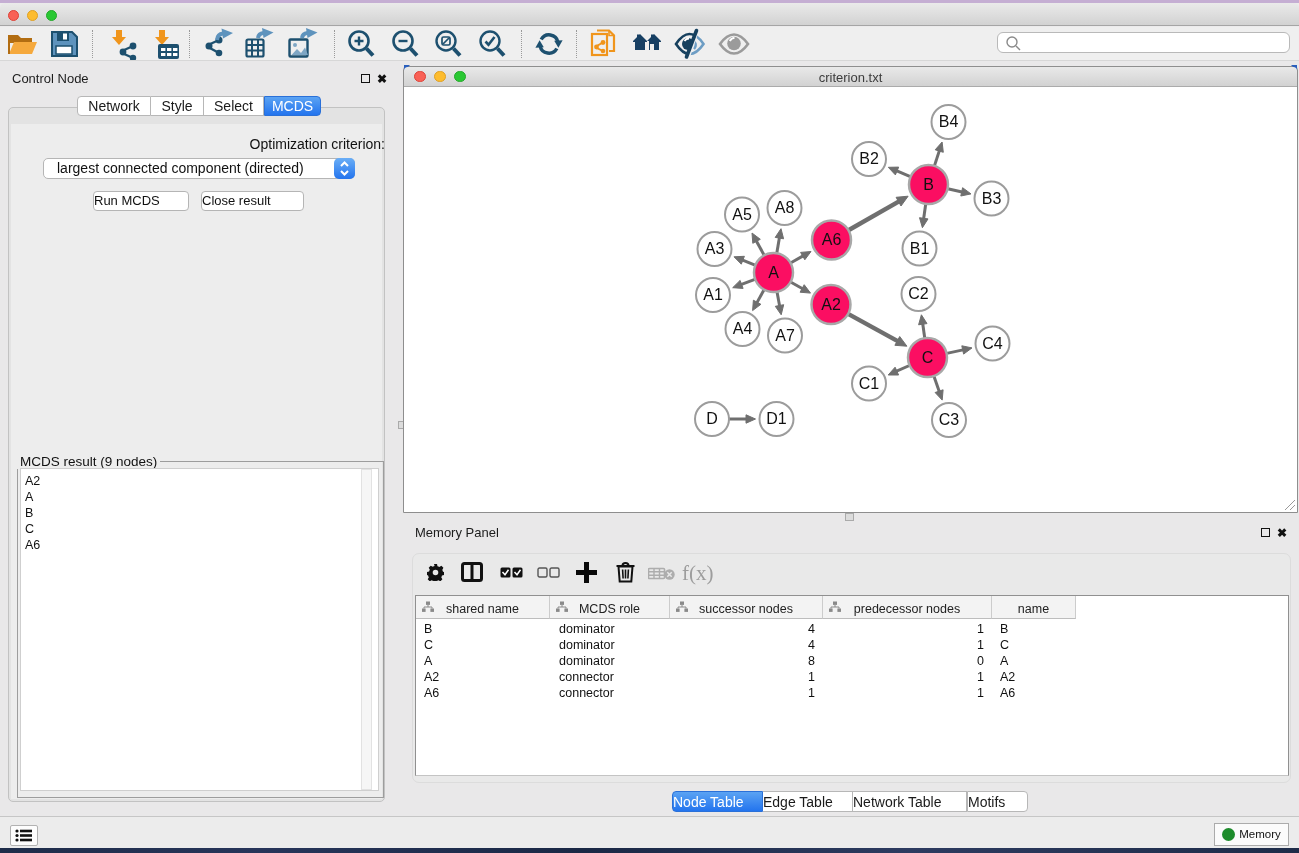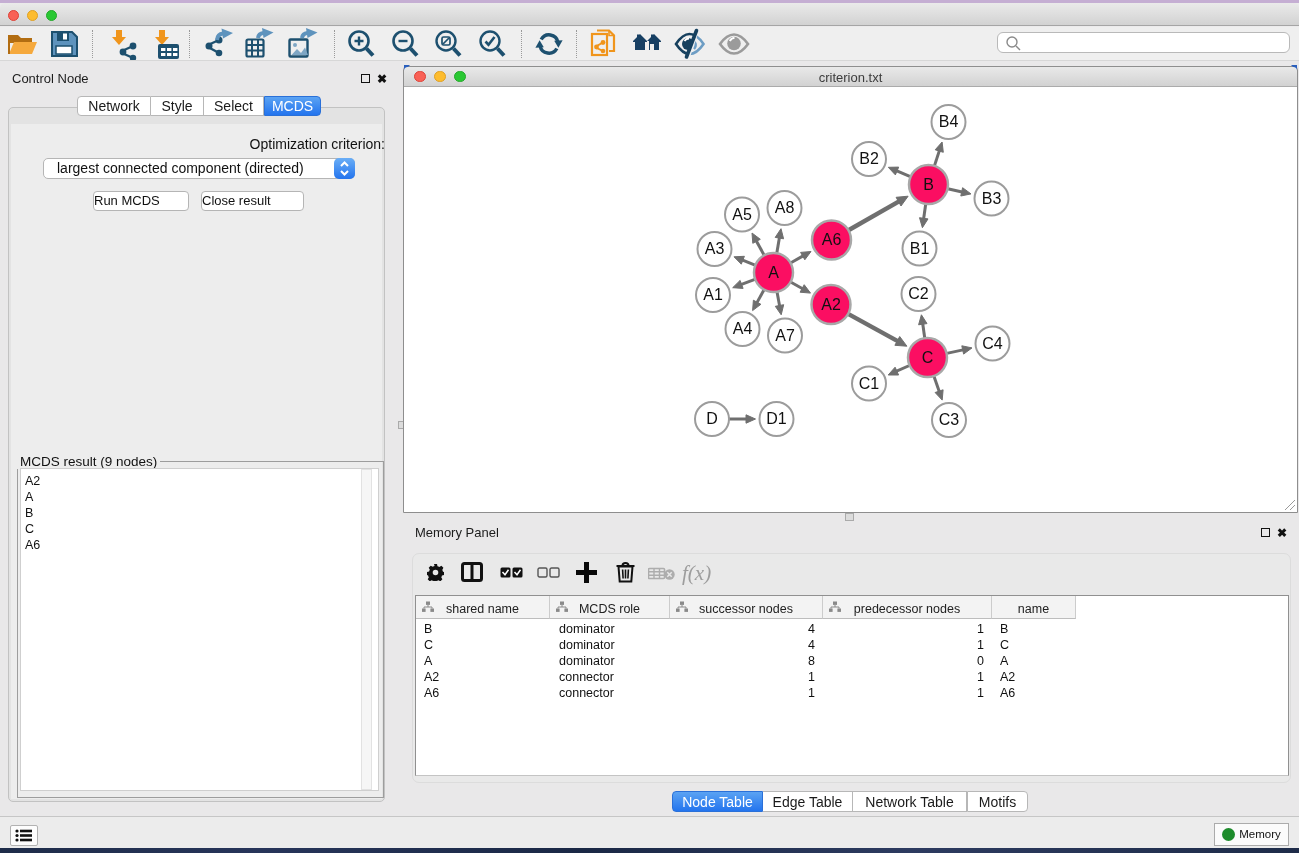--- a/index.html
+++ b/index.html
@@ -39,21 +39,21 @@
 #graph .wn{fill:#fff;stroke:#9c9c9c;stroke-width:2}
 #graph .pn{fill:#fb0e62;stroke:#a8a8a8;stroke-width:2.5}
 #graph text{font-size:16px;fill:#111;text-anchor:middle;font-family:"Liberation Sans",sans-serif}
 
 #tpHead{left:415px;top:525px;font-size:13px;color:#1c1c1c}
 #tpbox{left:412px;top:553px;width:879px;height:230px;background:#e9e9e9;border:1px solid #dcdcdc;border-radius:7px}
 #tptable{left:415px;top:595px;width:874px;height:181px;background:#fff;border:1px solid #909090;border-bottom-color:#c4c4c4}
 .th{position:absolute;top:0;height:23px;background:#f3f3f3;border-right:1px solid #cccccc;border-bottom:1px solid #bdbdbd;font-size:12.5px;color:#222;text-align:center;line-height:27px}
 .td{position:absolute;font-size:12.5px;color:#111;height:16px;line-height:16px}
 .tright{text-align:right}
-.btab{position:absolute;top:0;height:21px;background:#fff;border:1px solid #b7b7b7;text-align:center;line-height:20px;color:#1a1a1a;font-size:14px}
+.btab{position:absolute;top:0;height:21px;background:#fff;border:1px solid #b7b7b7;text-align:left;line-height:20px;color:#1a1a1a;font-size:14px}
 
 #statusbar{left:0;top:816px;width:1299px;height:32px;background:#ececec;border-top:1px solid #c6c6c6}
 #listbtn{position:absolute;left:10px;top:8px;width:28px;height:21px;background:#fdfdfd;border:1px solid #b2b2b2;border-radius:2px}
 #membtn{position:absolute;left:1214px;top:6px;width:75px;height:23px;background:#fbfbfb;border:1px solid #ababab;font-size:11.5px;color:#111;line-height:21px;text-align:center}
 #memdot{display:inline-block;width:13px;height:13px;border-radius:50%;background:#1d8c2c;vertical-align:-3px;margin-right:4px}
 #deskBottom{left:0;top:848px;width:1299px;height:5px;background:linear-gradient(90deg,#1e2c49,#27355a 20%,#1a2845 45%,#2d3b60 70%,#1e2c49)}
 .divsq{position:absolute;width:9px;height:8px;background:#dcdcdc;border:1px solid #aaa}
 </style></head>
 <body>
 <div class="abs" id="deskTop"></div>
@@ -352,21 +352,21 @@
     <path d="M0.5 5 h18" stroke="#111" stroke-width="2"></path>
     <path d="M6.5 4.5 C6.5 1 12.5 1 12.5 4.5" fill="none" stroke="#111" stroke-width="2"></path>
     <path d="M6.6 8.5 l.5 9 M9.5 8.5 v9 M12.4 8.5 l-.5 9" stroke="#111" stroke-width="1.6"></path>
   </svg>
 <svg class="abs" style="left:648px;top:567px" width="27" height="13" viewBox="0 0 27 13">
     <rect x="0.5" y="1.5" width="16" height="10" rx="1" fill="none" stroke="#adadad" stroke-width="1.6"></rect>
     <path d="M0.5 4.8 h16 M0.5 8.2 h16 M6 1.5 v10 M11.5 1.5 v10" stroke="#adadad" stroke-width="1.4"></path>
     <circle cx="21.5" cy="7.5" r="5.2" fill="#adadad"></circle>
     <path d="M19.3 5.3 l4.4 4.4 M23.7 5.3 l-4.4 4.4" stroke="#e9e9e9" stroke-width="1.5"></path>
   </svg>
-<div class="abs" style="left:682px;top:561px;font-family:'Liberation Serif',serif;font-style:italic;font-size:21px;color:#9d9d9d">f(x)</div>
+<div class="abs" style="left:682px;top:561px;font-family:'Liberation Serif',serif;font-size:21px;color:#9d9d9d">f(x)</div>
 <div class="abs" id="tptable"></div>
 <div class="th" style="left:416px;top:596px;width:134px"><svg width="12" height="12" viewBox="0 0 12 12" style="position:absolute;left:6px;top:5px">
       <g fill="#8a8a8a">
         <rect x="4" y="0.5" width="4" height="3.4"></rect>
         <rect x="0" y="7.5" width="3.6" height="3.4"></rect>
         <rect x="8.4" y="7.5" width="3.6" height="3.4"></rect>
         <path d="M6 4 v2 M2 7.5 V6 h8 v1.5" stroke="#8a8a8a" fill="none"></path>
       </g>
     </svg>shared name</div>
 <div class="th" style="left:550px;top:596px;width:120px"><svg width="12" height="12" viewBox="0 0 12 12" style="position:absolute;left:6px;top:5px">

